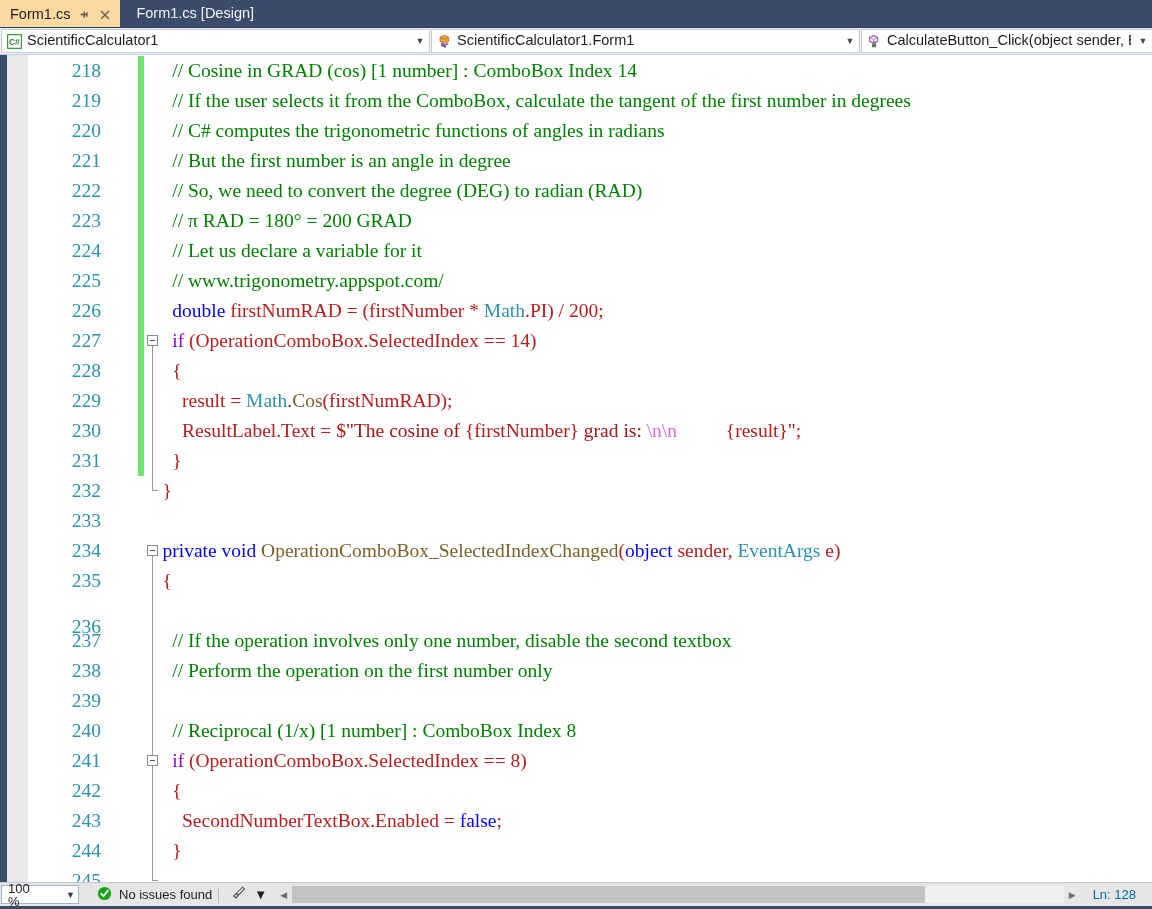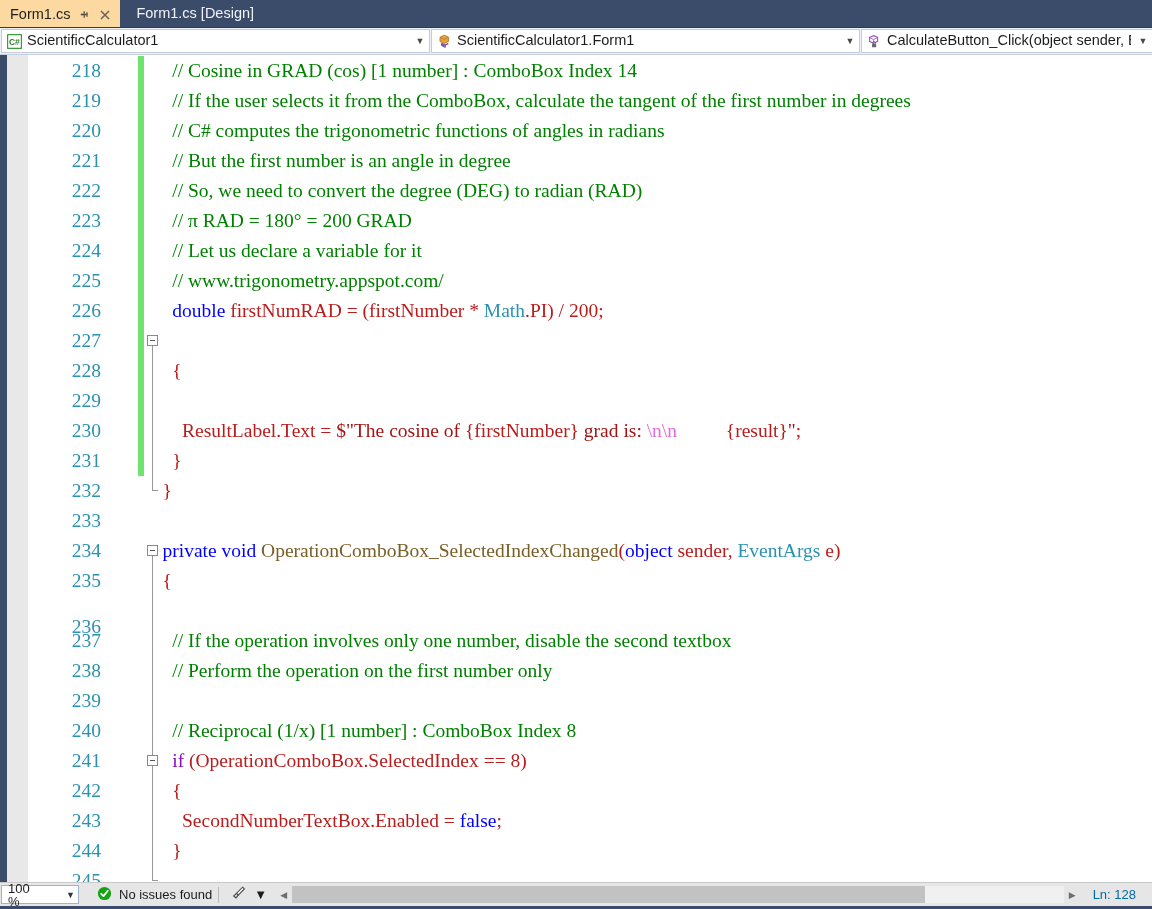--- a/index.html
+++ b/index.html
@@ -389,23 +389,23 @@
           <div class="collapse" style="top: 700px;"></div>
           <div class="line" style="top: 1px; position: absolute; left: 0px; right: 0px;"><span class="lineno">218</span><span class="linetext"><span class="c-txt">      </span><span class="c-cmt">// Cosine in GRAD (cos) [1 number] : ComboBox Index 14</span></span></div>
           <div class="line" style="top: 31px; position: absolute; left: 0px; right: 0px;"><span class="lineno">219</span><span class="linetext"><span class="c-txt">      </span><span class="c-cmt">// If the user selects it from the ComboBox, calculate the tangent of the first number in degrees</span></span></div>
           <div class="line" style="top: 61px; position: absolute; left: 0px; right: 0px;"><span class="lineno">220</span><span class="linetext"><span class="c-txt">      </span><span class="c-cmt">// C# computes the trigonometric functions of angles in radians</span></span></div>
           <div class="line" style="top: 91px; position: absolute; left: 0px; right: 0px;"><span class="lineno">221</span><span class="linetext"><span class="c-txt">      </span><span class="c-cmt">// But the first number is an angle in degree</span></span></div>
           <div class="line" style="top: 121px; position: absolute; left: 0px; right: 0px;"><span class="lineno">222</span><span class="linetext"><span class="c-txt">      </span><span class="c-cmt">// So, we need to convert the degree (DEG) to radian (RAD)</span></span></div>
           <div class="line" style="top: 151px; position: absolute; left: 0px; right: 0px;"><span class="lineno">223</span><span class="linetext"><span class="c-txt">      </span><span class="c-cmt">// π RAD = 180° = 200 GRAD</span></span></div>
           <div class="line" style="top: 181px; position: absolute; left: 0px; right: 0px;"><span class="lineno">224</span><span class="linetext"><span class="c-txt">      </span><span class="c-cmt">// Let us declare a variable for it</span></span></div>
           <div class="line" style="top: 211px; position: absolute; left: 0px; right: 0px;"><span class="lineno">225</span><span class="linetext"><span class="c-txt">      </span><span class="c-cmt">// www.trigonometry.appspot.com/</span></span></div>
           <div class="line" style="top: 241px; position: absolute; left: 0px; right: 0px;"><span class="lineno">226</span><span class="linetext"><span class="c-txt">      </span><span class="c-kw">double</span><span class="c-txt"> firstNumRAD = (firstNumber * </span><span class="c-type">Math</span><span class="c-txt">.PI) / 200;</span></span></div>
-          <div class="line" style="top: 271px; position: absolute; left: 0px; right: 0px;"><span class="lineno">227</span></div>
+          <div class="line" style="top: 271px; position: absolute; left: 0px; right: 0px;"><span class="lineno">227</span><span class="linetext"><span class="c-txt">      </span><span class="c-ctl">if</span><span class="c-txt"> (OperationComboBox.SelectedIndex == 14)</span></span></div>
           <div class="line" style="top: 301px; position: absolute; left: 0px; right: 0px;"><span class="lineno">228</span><span class="linetext"><span class="c-txt">      {</span></span></div>
-          <div class="line" style="top: 331px; position: absolute; left: 0px; right: 0px;"><span class="lineno">229</span></div>
+          <div class="line" style="top: 331px; position: absolute; left: 0px; right: 0px;"><span class="lineno">229</span><span class="linetext"><span class="c-txt">        result = </span><span class="c-type">Math</span><span class="c-txt">.</span><span class="c-meth">Cos</span><span class="c-txt">(firstNumRAD);</span></span></div>
           <div class="line" style="top: 361px; position: absolute; left: 0px; right: 0px;"><span class="lineno">230</span><span class="linetext"><span class="c-txt">        ResultLabel.Text = </span><span class="c-str">$"The cosine of </span><span class="c-txt">{firstNumber}</span><span class="c-str"> grad is: </span><span class="c-esc">\n\n</span><span class="c-str">          </span><span class="c-txt">{result}</span><span class="c-str">"</span><span class="c-txt">;</span></span></div>
           <div class="line" style="top: 391px; position: absolute; left: 0px; right: 0px;"><span class="lineno">231</span><span class="linetext"><span class="c-txt">      }</span></span></div>
           <div class="line" style="top: 421px; position: absolute; left: 0px; right: 0px;"><span class="lineno">232</span><span class="linetext"><span class="c-txt">    }</span></span></div>
           <div class="line" style="top: 451px; position: absolute; left: 0px; right: 0px;"><span class="lineno">233</span><span class="linetext"><span class="c-txt"></span></span></div>
           <div class="line" style="top: 481px; position: absolute; left: 0px; right: 0px;"><span class="lineno">234</span><span class="linetext"><span class="c-txt">    </span><span class="c-kw">private void</span><span class="c-txt"> </span><span class="c-meth">OperationComboBox_SelectedIndexChanged</span><span class="c-txt">(</span><span class="c-kw">object</span><span class="c-txt"> sender, </span><span class="c-type">EventArgs</span><span class="c-txt"> e)</span></span></div>
           <div class="line" style="top: 511px; position: absolute; left: 0px; right: 0px;"><span class="lineno">235</span><span class="linetext"><span class="c-txt">    {</span></span></div>
           <div class="line" style="top: 541px; position: absolute; left: 0px; right: 0px; margin-top: 16px;"><span class="lineno">236</span><span class="linetext"><span class="c-txt">      </span></span></div>
           <div class="line" style="top: 571px; position: absolute; left: 0px; right: 0px;"><span class="lineno">237</span><span class="linetext"><span class="c-txt">      </span><span class="c-cmt">// If the operation involves only one number, disable the second textbox</span></span></div>
           <div class="line" style="top: 601px; position: absolute; left: 0px; right: 0px;"><span class="lineno">238</span><span class="linetext"><span class="c-txt">      </span><span class="c-cmt">// Perform the operation on the first number only</span></span></div>
           <div class="line" style="top: 631px; position: absolute; left: 0px; right: 0px;"><span class="lineno">239</span><span class="linetext"><span class="c-txt"></span></span></div>

